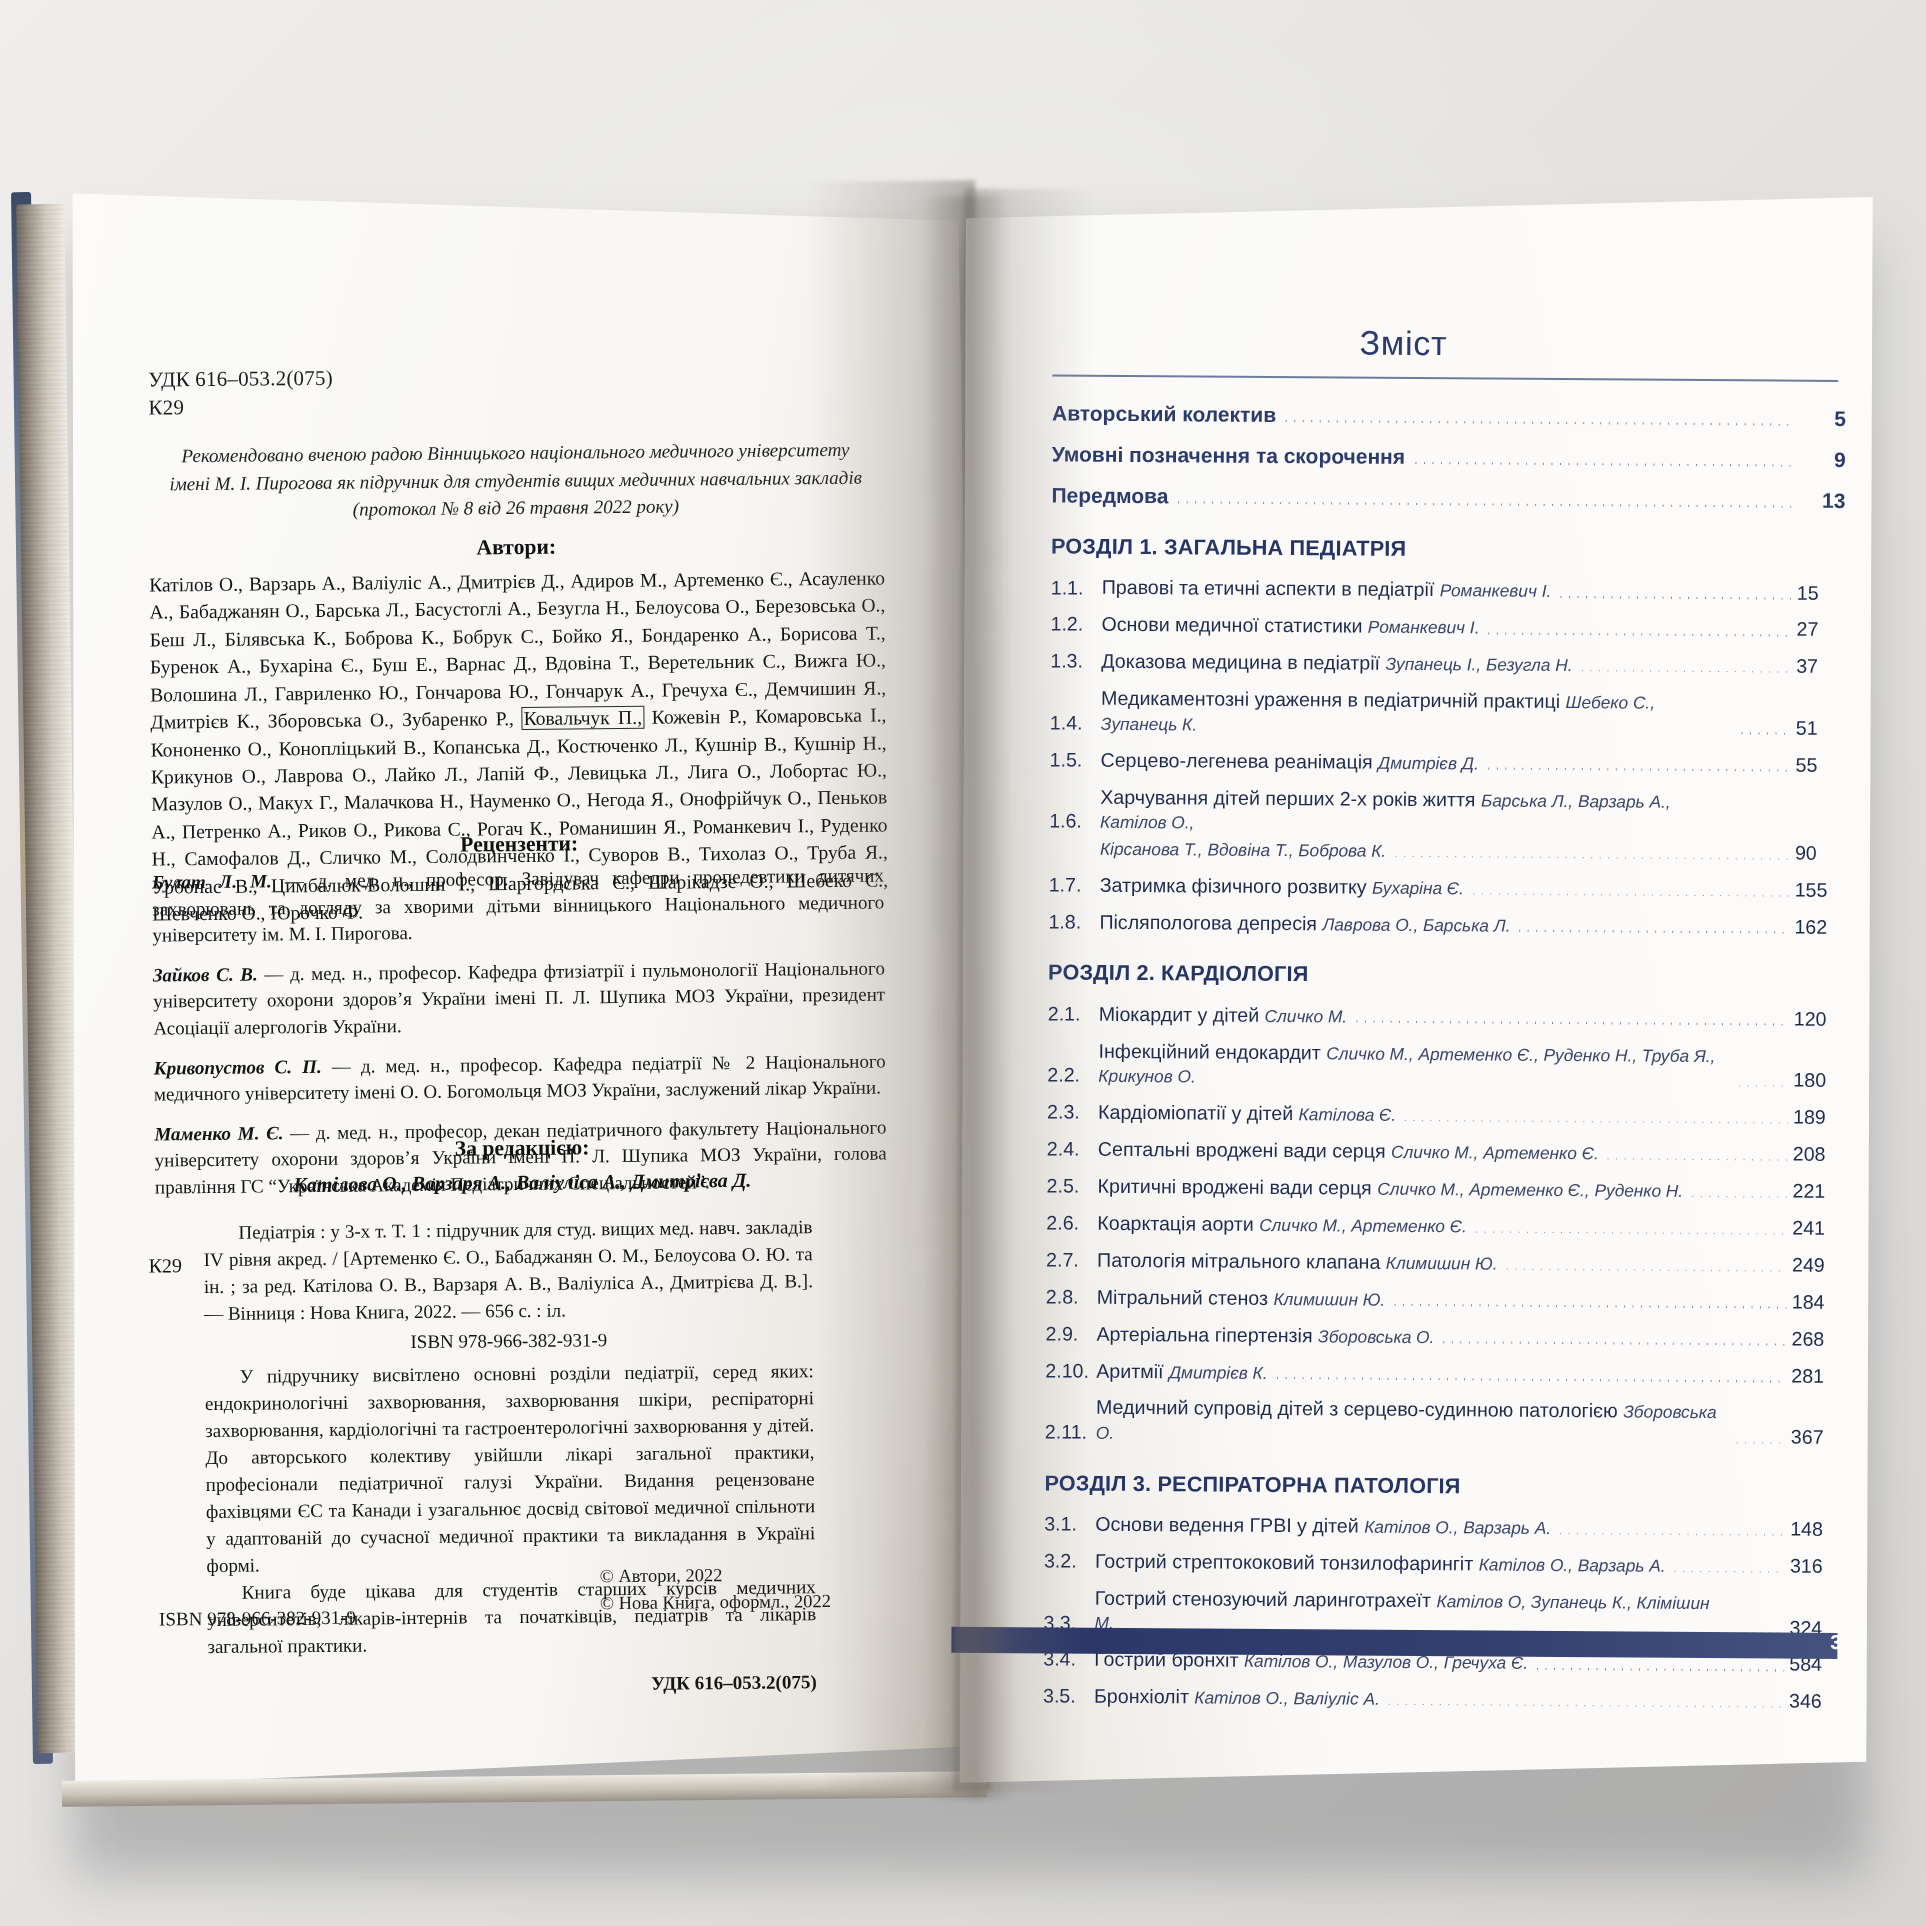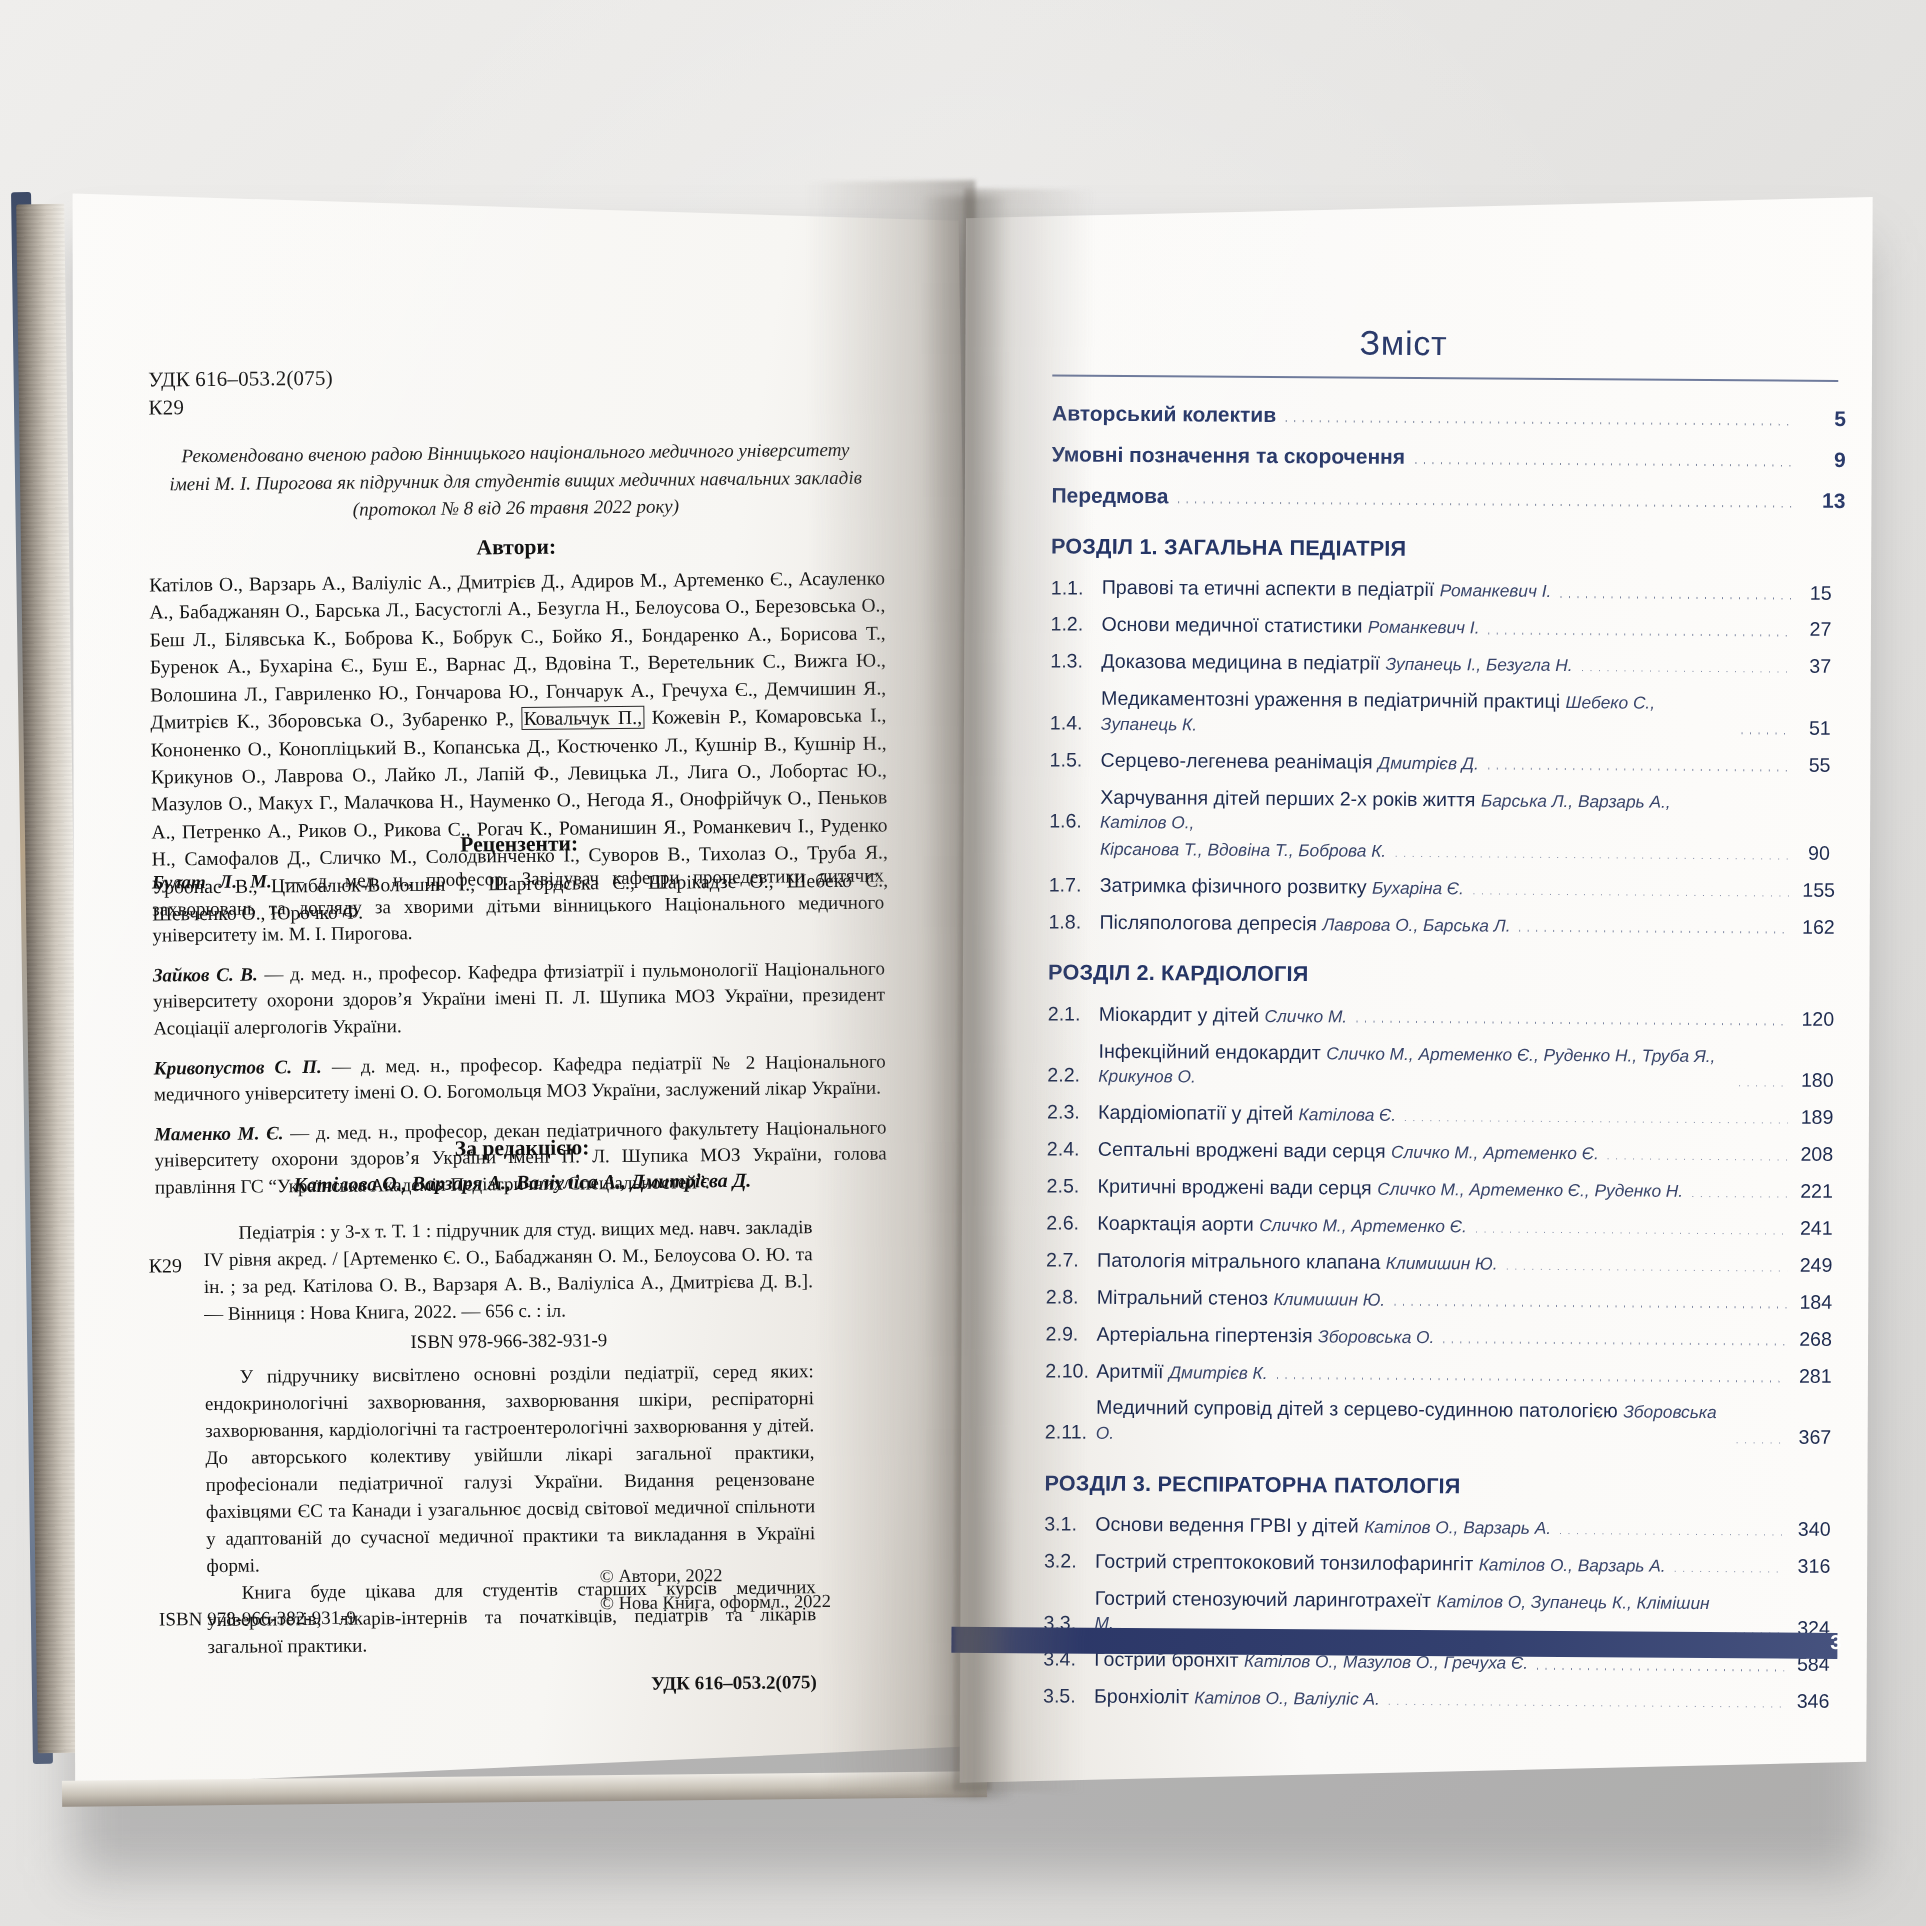--- a/index.html
+++ b/index.html
@@ -197,21 +197,21 @@
     line-height:1.25;
   }
   .toc-row .num{width:51px;flex:0 0 auto;}
   .toc-row .txt{flex:0 1 auto;max-width:632px;}
   .toc-row .txt i{font-size:17.3px;color:#39456a;font-style:italic;}
   .toc-row .dots{
     flex:1 1 auto;margin:0 5.4px 5.4px 5.4px;height:1.5px;min-width:10.8px;
     background-image:radial-gradient(circle, #7a84a0 0.8px, transparent 0.9px);
     background-size:8.5px 2.3px;background-repeat:repeat-x;
   }
-  .toc-row .pg{width:48px;text-align:center;flex:0 0 auto;}
+  .toc-row .pg{width:48px;text-align:left;flex:0 0 auto;}
   .toc-row.two-line{display:block;}
   .toc-row.two-line .l1{display:flex;align-items:flex-end;}
   .toc-row.two-line .l2{display:flex;align-items:flex-end;padding-left:51px;margin-top:2.3px;}
 
   .footer-bar{
     position:absolute;left:0px;top:1449px;width:886px;height:26px;
     background:linear-gradient(90deg,#2a3566 0%,#33406f 60%,#46527e 100%);
   }
   .footer-num{
     position:absolute;right:35px;top:1447px;
@@ -447,21 +447,21 @@
         <span class="dots"></span>
         <span class="pg">367</span>
       </div>
 
       <div class="sec-head">РОЗДІЛ 3. РЕСПІРАТОРНА ПАТОЛОГІЯ</div>
 
       <div class="toc-row">
         <span class="num">3.1.</span>
         <span class="txt"><span>Основи ведення ГРВІ у дітей</span> <i>Катілов О., Варзарь А.</i></span>
         <span class="dots"></span>
-        <span class="pg">340</span>
+        <span class="pg">148</span>
       </div>
       <div class="toc-row">
         <span class="num">3.2.</span>
         <span class="txt"><span>Гострий стрептококовий тонзилофарингіт</span> <i>Катілов О., Варзарь А.</i></span>
         <span class="dots"></span>
         <span class="pg">316</span>
       </div>
       <div class="toc-row">
         <span class="num">3.3.</span>
         <span class="txt"><span>Гострий стенозуючий ларинготрахеїт</span> <i>Катілов О, Зупанець К., Клімішин М.</i></span>

